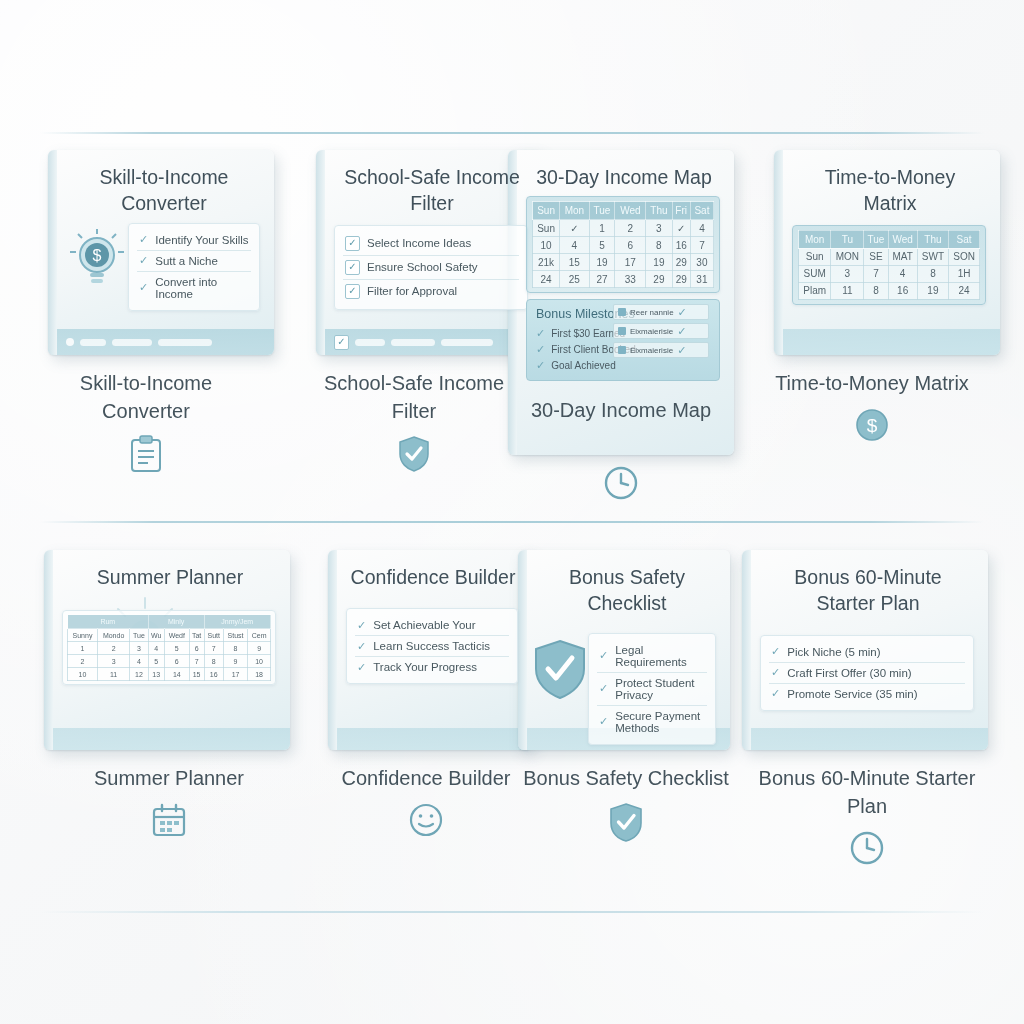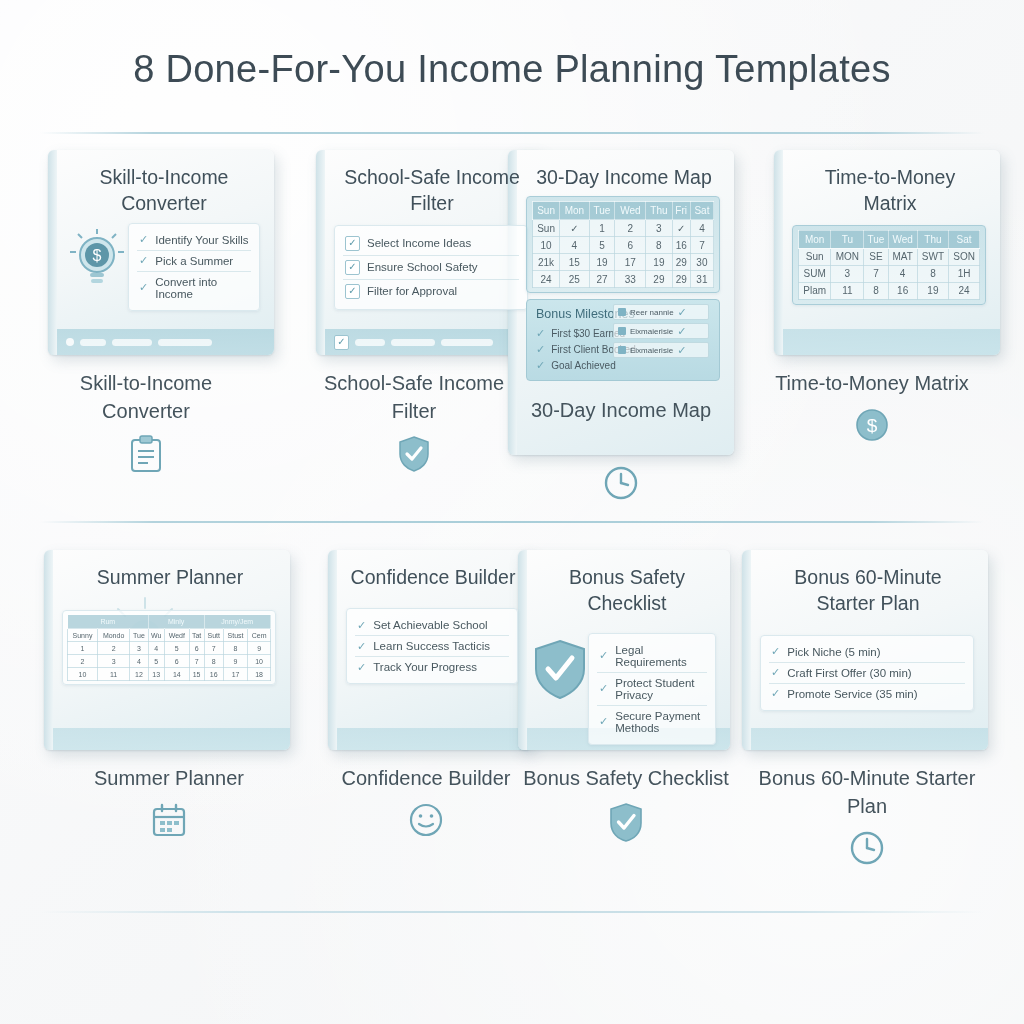--- a/index.html
+++ b/index.html
@@ -143,41 +143,40 @@
   .legend-row{display:flex;align-items:center;gap:4px;font-size:8px;color:#4b5b63;
     background:rgba(255,255,255,.6);border:1px solid rgba(175,207,215,.7);border-radius:2px;
     padding:1.5px 4px;margin-bottom:3px;}
   .sw{width:8px;height:8px;background:#7fb3c4;border-radius:1px;flex:none;}
 </style>
 </head>
 <body>
 
 <div class="page">
 
-  <div class="title">8 Done-For-You Income Planning Templates</div>
 
   <div class="divider d1"></div>
   <div class="divider d2"></div>
   <div class="divider d3"></div>
 
   <div class="row row1">
 
     <div class="cell c0">
       <div class="book">
         <div class="book-title">Skill-to-Income Converter</div>
         <div class="book-body">
           <div class="panel" style="margin-left:62px;">
             <ul class="check-list">
               <li>
                   <span class="tick">✓</span>
                   <span>Identify Your Skills</span>
                 </li>
               <li>
                   <span class="tick">✓</span>
-                  <span>Pick a Summer</span>
+                  <span>Sutt a Niche</span>
                 </li>
               <li>
                   <span class="tick">✓</span>
                   <span>Convert into Income</span>
                 </li>
             </ul>
           </div>
         </div>
         <svg class="bulb" viewBox="0 0 70 70">
           <g fill="none" stroke="#7fb3c4" stroke-width="2">
@@ -490,21 +489,21 @@
     </div>
 
     <div class="cell c1" style="left:296px">
       <div class="book" style="width:204px;height:200px">
         <div class="book-title">Confidence Builder</div>
         <div class="book-body" style="margin-top:18px">
           <div class="panel">
             <ul class="check-list">
               <li>
                   <span class="tick">✓</span>
-                  <span>Set Achievable School</span>
+                  <span>Set Achievable Your</span>
                 </li>
               <li>
                   <span class="tick">✓</span>
                   <span>Learn Success Tacticis</span>
                 </li>
               <li>
                   <span class="tick">✓</span>
                   <span>Track Your Progress</span>
                 </li>
             </ul>

